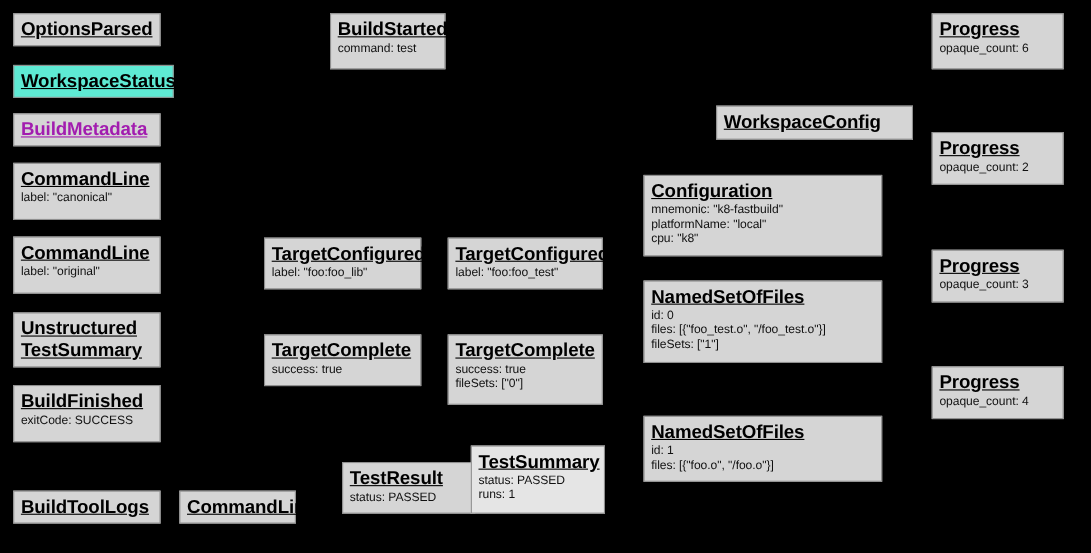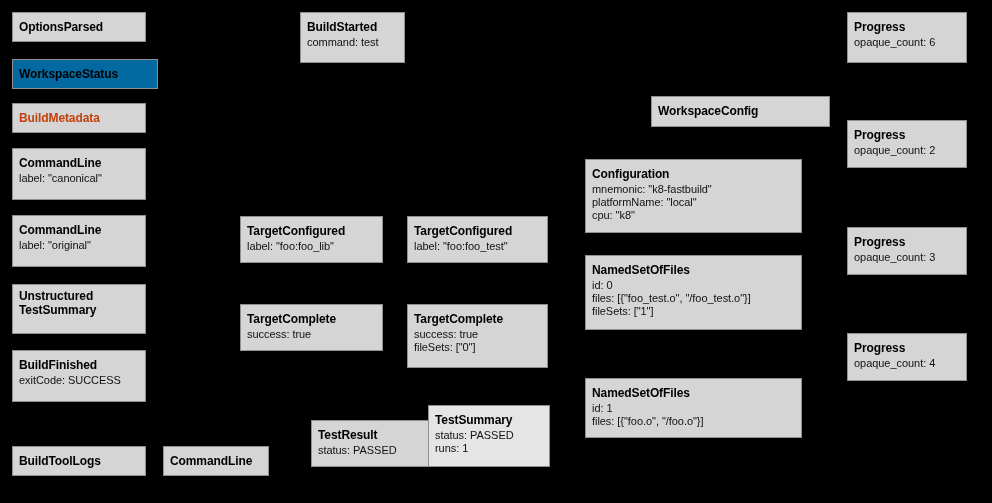--- a/index.html
+++ b/index.html
@@ -22,43 +22,44 @@
     position: absolute;
     box-sizing: border-box;
     background: #d5d5d5;
     border: 1px solid #8f8f8f;
     padding: 4px 6px 5px 6px;
     color: #000000;
     line-height: 1.18;
   }
   .node-title {
     display: inline-block;
-    font-size: 12px;
+    font-size: 17px;
     font-weight: bold;
+    text-decoration: underline;
     text-underline-offset: 1px;
     letter-spacing: -0.1px;
     white-space: pre-line;
     margin: 0 0 1px 0;
   }
   .node-fields {
     font-size: 11px;
     font-weight: normal;
     color: #111111;
     white-space: pre-line;
     letter-spacing: -0.05px;
   }
   .node-fields:empty { display: none; }
 </style>
 </head>
 <body>
 
 <div id="canvas" style="width: 992px; height: 503px; background: rgb(0, 0, 0);">
     <div class="node" style="left: 12px; top: 12px; width: 134px; height: 30px; background: rgb(213, 213, 213); border-color: rgb(143, 143, 143); color: rgb(0, 0, 0);"><div class="node-title">OptionsParsed</div></div>
-    <div class="node" style="left: 12px; top: 59px; width: 146px; height: 30px; background: #0369a1; border-color: rgb(143, 143, 143); color: rgb(0, 0, 0);"><div class="node-title">WorkspaceStatus</div></div>
-    <div class="node" style="left: 12px; top: 103px; width: 134px; height: 30px; background: rgb(213, 213, 213); border-color: rgb(143, 143, 143); color: #c2410c;"><div class="node-title">BuildMetadata</div></div>
+    <div class="node" style="left: 12px; top: 59px; width: 146px; height: 30px; background: #5eead4; border-color: rgb(143, 143, 143); color: rgb(0, 0, 0);"><div class="node-title">WorkspaceStatus</div></div>
+    <div class="node" style="left: 12px; top: 103px; width: 134px; height: 30px; background: rgb(213, 213, 213); border-color: rgb(143, 143, 143); color: #a21caf;"><div class="node-title">BuildMetadata</div></div>
     <div class="node" style="left: 12px; top: 148px; width: 134px; height: 52px; background: rgb(213, 213, 213); border-color: rgb(143, 143, 143); color: rgb(0, 0, 0);"><div class="node-title">CommandLine</div><div class="node-fields">label: "canonical"</div></div>
     <div class="node" style="left: 12px; top: 215px; width: 134px; height: 52px; background: rgb(213, 213, 213); border-color: rgb(143, 143, 143); color: rgb(0, 0, 0);"><div class="node-title">CommandLine</div><div class="node-fields">label: "original"</div></div>
     <div class="node" style="left: 12px; top: 284px; width: 134px; height: 50px; background: rgb(213, 213, 213); border-color: rgb(143, 143, 143); color: rgb(0, 0, 0);"><div class="node-title">Unstructured
 TestSummary</div></div>
     <div class="node" style="left: 12px; top: 446px; width: 134px; height: 30px; background: rgb(213, 213, 213); border-color: rgb(143, 143, 143); color: rgb(0, 0, 0);"><div class="node-title">BuildToolLogs</div></div>
     <div class="node" style="left: 12px; top: 350px; width: 134px; height: 52px; background: rgb(213, 213, 213); border-color: rgb(143, 143, 143); color: rgb(0, 0, 0);"><div class="node-title">BuildFinished</div><div class="node-fields">exitCode: SUCCESS</div></div>
     <div class="node" style="left: 163px; top: 446px; width: 106px; height: 30px; background: rgb(213, 213, 213); border-color: rgb(143, 143, 143); color: rgb(0, 0, 0);"><div class="node-title">CommandLine</div></div>
     <div class="node" style="left: 300px; top: 12px; width: 105px; height: 51px; background: rgb(213, 213, 213); border-color: rgb(143, 143, 143); color: rgb(0, 0, 0);"><div class="node-title">BuildStarted</div><div class="node-fields">command: test</div></div>
     <div class="node" style="left: 240px; top: 216px; width: 143px; height: 47px; background: rgb(213, 213, 213); border-color: rgb(143, 143, 143); color: rgb(0, 0, 0);"><div class="node-title">TargetConfigured</div><div class="node-fields">label: "foo:foo_lib"</div></div>
     <div class="node" style="left: 407px; top: 216px; width: 141px; height: 47px; background: rgb(213, 213, 213); border-color: rgb(143, 143, 143); color: rgb(0, 0, 0);"><div class="node-title">TargetConfigured</div><div class="node-fields">label: "foo:foo_test"</div></div>

